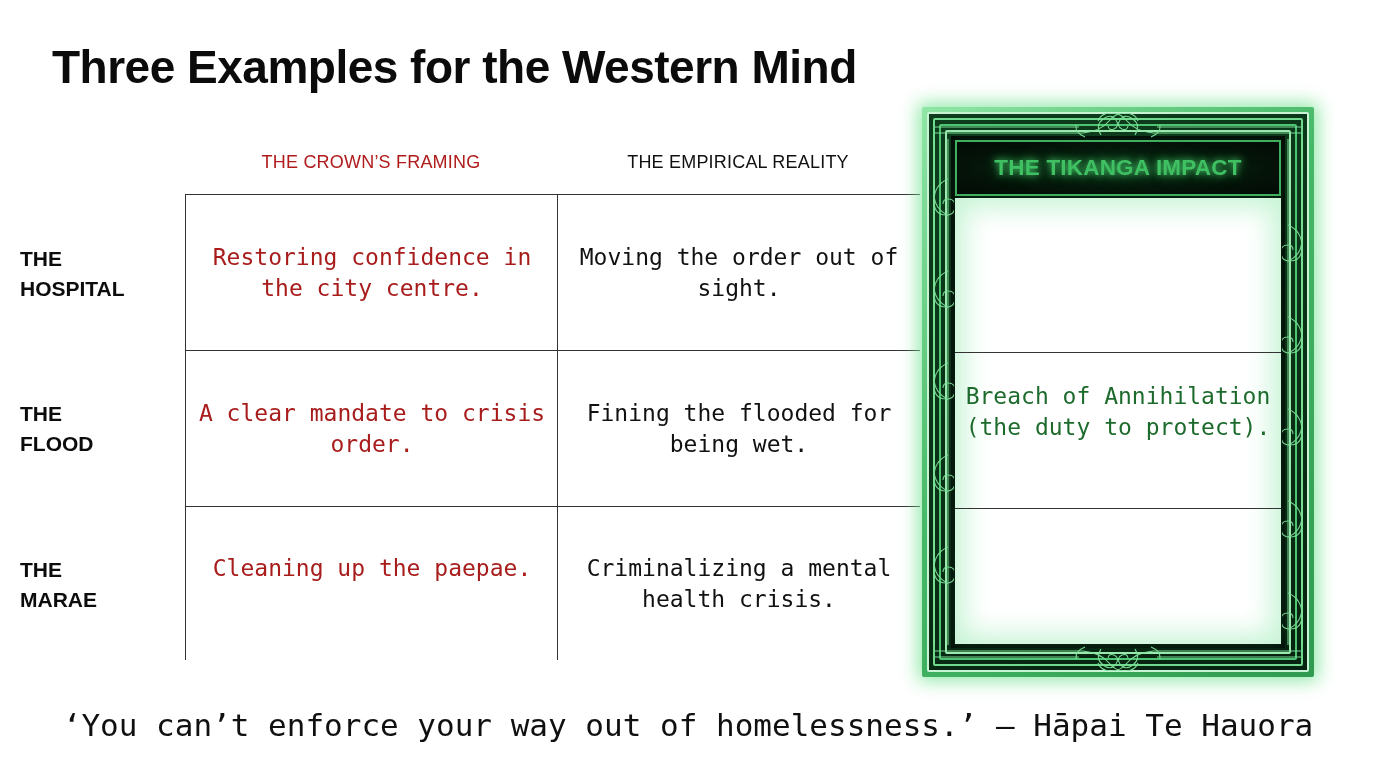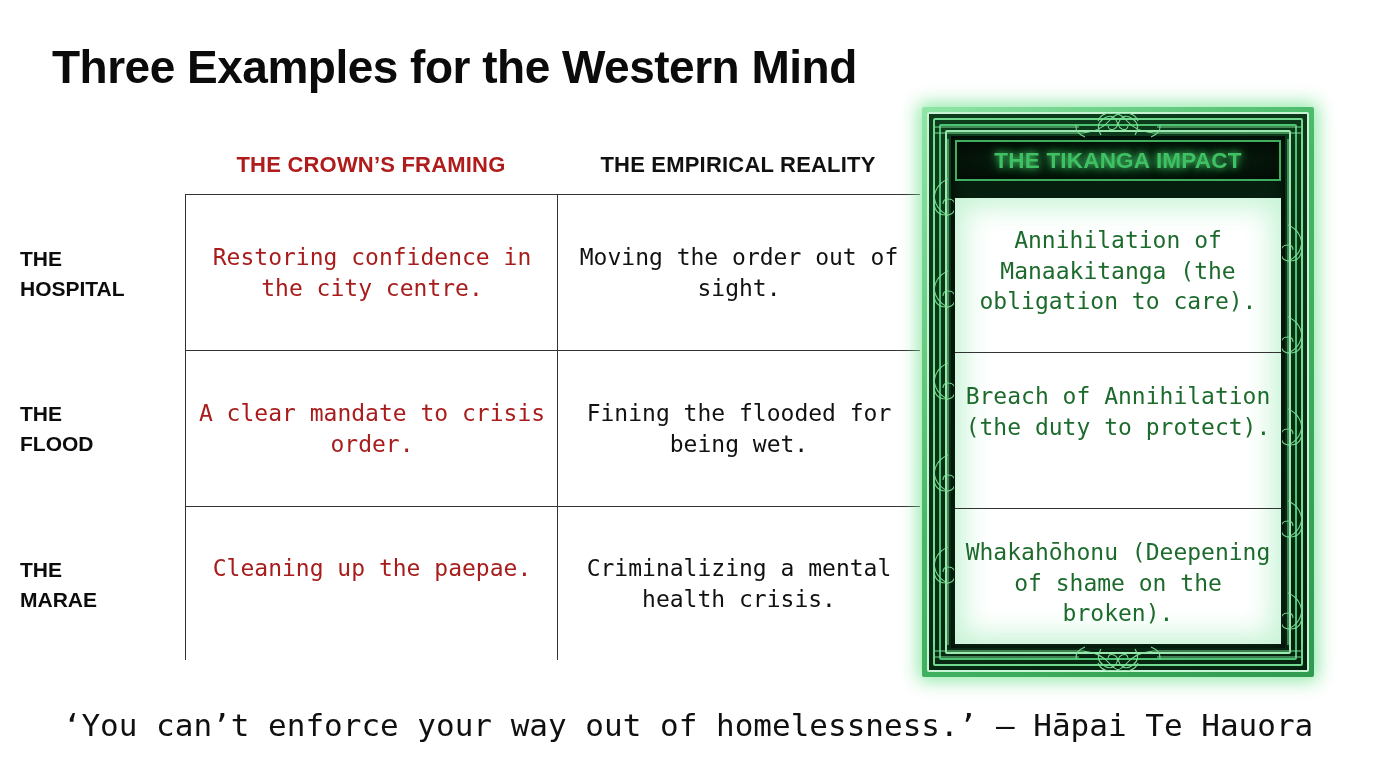--- a/index.html
+++ b/index.html
@@ -26,22 +26,22 @@
     font-size: 46px;
     letter-spacing: -0.5px;
     color: #0b0b0b;
     white-space: nowrap;
   }
 
   
   .col-header {
     position: absolute;
     font-family: "Liberation Sans", sans-serif;
-    font-weight: bold;
-    font-size: 22px;
+    font-weight: normal;
+    font-size: 18px;
     letter-spacing: 0.2px;
     text-align: center;
     white-space: nowrap;
   }
   #header-crown {
     left: 186px;
     top: 152px;
     width: 370px;
     color: #b01b1b;
   }
@@ -183,21 +183,21 @@
   #ornament-bottom { left: 15px; right: 15px; bottom: 10px; height: 26px; }
   #ornament-left   { left: 10px; top: 36px; bottom: 36px; width: 26px; }
   #ornament-right  { right: 10px; top: 36px; bottom: 36px; width: 26px; }
 
   
   #tikanga-header-bar {
     position: absolute;
     left: 37px;
     right: 37px;
     top: 37px;
-    height: 41px;
+    height: 56px;
     background: radial-gradient(ellipse at 50% 50%, #0b2d16 0%, #041208 70%, #020a05 100%);
     border: 2px solid #3fae5e;
     box-sizing: border-box;
     display: flex;
     align-items: center;
     justify-content: center;
   }
   #header-tikanga {
     font-family: "Liberation Sans", sans-serif;
     font-weight: bold;
@@ -380,19 +380,17 @@
   </svg>
 
   <div id="tikanga-header-bar">
     <span id="header-tikanga">THE TIKANGA IMPACT</span>
   </div>
 
   <div id="tikanga-panel">
     <div class="tikanga-divider" id="tikanga-divider-1"></div>
     <div class="tikanga-divider" id="tikanga-divider-2"></div>
 
-    <div class="tikanga-cell" id="tikanga-cell-1">Annihilation of Manaakitanga (the obligation to care).</div>
     <div class="tikanga-cell" id="tikanga-cell-2">Breach of Annihilation (the duty to protect).</div>
-    <div class="tikanga-cell" id="tikanga-cell-3">Whakahōhonu (Deepening of shame on the broken).</div>
   </div>
 </div>
 
 <div id="footer-quote">‘You can’t enforce your way out of homelessness.’ — Hāpai Te Hauora</div>
 
 </body></html>

